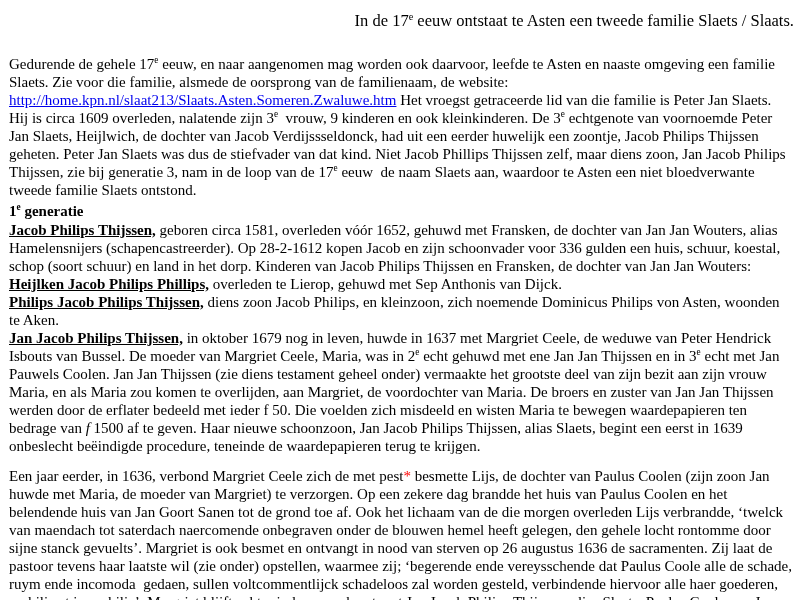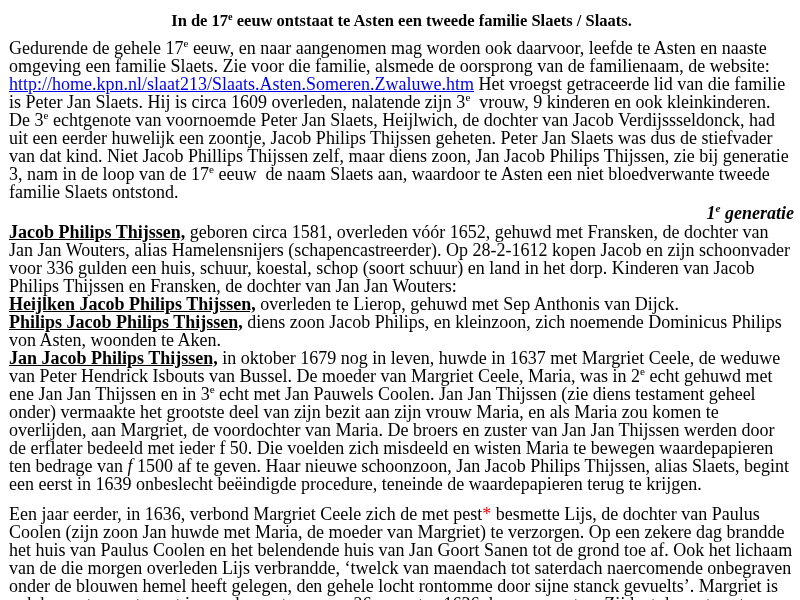--- a/index.html
+++ b/index.html
@@ -3,28 +3,28 @@
 <meta charset="utf-8">
 <style>
   html, body { margin: 0; padding: 0; }
   body {
     width: 800px; height: 600px; overflow: hidden;
     background: #ffffff; color: #000000;
     font-family: "Liberation Serif", "DejaVu Serif", serif;
   }
   .page { padding: 7px 6px 0 9px; }
   .title {
-    font-size: 16.5px; font-weight: bold; text-align: center;
-    margin: 4px 0 8px 0; line-height: 20px;
+    font-size: 16.5px; font-weight: normal; text-align: right;
+    margin: 4px 0 24px 0; line-height: 20px;
   }
   p {
-    margin: 0; font-size: 18px; line-height: 18px;
+    margin: 0; font-size: 15px; line-height: 18px;
     white-space: pre-wrap; text-align: left;
   }
-  p.gh { text-align: right; font-weight: bold; margin: 3px 0 1px 0; font-style: italic; }
+  p.gh { text-align: left; font-weight: bold; margin: 3px 0 1px 0; }
   sup { font-size: 0.62em; vertical-align: super; line-height: 0; }
   .bu { font-weight: bold; text-decoration: underline; }
   .un { }
   .it { font-style: italic; }
   .red { color: #ff0000; }
   a.lk { color: #0000ee; text-decoration: underline; cursor: pointer; }
   .spacer { height: 12px; }
 </style>
 </head>
 <body>
@@ -35,21 +35,21 @@
 
   <p><span>Gedurende de gehele 17</span><sup>e</sup><span> eeuw, en naar aangenomen mag worden ook daarvoor, leefde te Asten en naaste omgeving een familie Slaets. Zie voor die familie, alsmede de oorsprong van de familienaam, de website: </span><a class="lk" href="#">http://home.kpn.nl/slaat213/Slaats.Asten.Someren.Zwaluwe.htm</a><span> Het vroegst getraceerde lid van die familie is Peter Jan Slaets. Hij is circa 1609 overleden, nalatende zijn 3</span><sup>e</sup><span>  vrouw, 9 kinderen en ook kleinkinderen. De 3</span><sup>e</sup><span> echtgenote van voornoemde Peter Jan Slaets, Heijlwich, de dochter van Jacob Verdijssseldonck, had uit een eerder huwelijk een zoontje, Jacob Philips Thijssen geheten. Peter Jan Slaets was dus de stiefvader van dat kind. Niet Jacob Phillips Thijssen zelf, maar diens zoon, Jan Jacob Philips Thijssen, zie bij generatie 3, nam in de loop van de 17</span><sup>e</sup><span> eeuw  de naam Slaets aan, waardoor te Asten een niet bloedverwante tweede familie Slaets ontstond.</span></p>
 
   <p class="gh"><span>1</span><sup>e</sup><span> generatie</span></p>
 
 
 
   <p><span class="bu">Jacob Philips Thijssen,</span><span> geboren circa 1581, overleden vóór 1652, gehuwd met Fransken, de dochter van Jan Jan Wouters, alias Hamelensnijers (schapencastreerder). Op 28-2-1612 kopen Jacob en zijn schoonvader voor 336 gulden een huis, schuur, koestal, schop (soort schuur) en land in het dorp. Kinderen van Jacob Philips Thijssen en Fransken, de dochter van Jan Jan Wouters:</span></p>
 
 
-  <p><span class="bu">Heijlken Jacob Philips Thijssen,</span><span> overleden te Lierop, gehuwd met Sep Anthonis van Dijck.</span></p>
+  <p><span class="bu">Heijlken Jacob Philips Phillips,</span><span> overleden te Lierop, gehuwd met Sep Anthonis van Dijck.</span></p>
 
   <p><span class="bu">Philips Jacob Philips Thijssen,</span><span> diens zoon Jacob Philips, en kleinzoon, zich noemende Dominicus Philips von Asten, woonden te Aken. </span><span class="un">&nbsp;&nbsp;</span></p>
 
   <p><span class="bu">Jan Jacob Philips Thijssen,</span><span> in oktober 1679 nog in leven, huwde in 1637 met Margriet Ceele, de weduwe van Peter Hendrick Isbouts van Bussel. De moeder van Margriet Ceele, Maria, was in 2</span><sup>e</sup><span> echt gehuwd met ene Jan Jan Thijssen en in 3</span><sup>e</sup><span> echt met Jan Pauwels Coolen. Jan Jan Thijssen (zie diens testament geheel onder) vermaakte het grootste deel van zijn bezit aan zijn vrouw Maria, en als Maria zou komen te overlijden, aan Margriet, de voordochter van Maria. De broers en zuster van Jan Jan Thijssen werden door de erflater bedeeld met ieder f 50. Die voelden zich misdeeld en wisten Maria te bewegen waardepapieren ten bedrage van </span><span class="it">f</span><span> 1500 af te geven. Haar nieuwe schoonzoon, Jan Jacob Philips Thijssen, </span><span class="un">alias Slaets</span><span>, begint een eerst in 1639 onbeslecht beëindigde procedure, teneinde de waardepapieren terug te krijgen.</span></p>
 
   <div class="spacer"></div>
 
   <p><span>Een jaar eerder, in 1636, verbond Margriet Ceele zich de met pest</span><span class="red">*</span><span> besmette Lijs, de dochter van Paulus Coolen (zijn zoon Jan huwde met Maria, de moeder van Margriet) te verzorgen. Op een zekere dag brandde het huis van Paulus Coolen en het belendende huis van Jan Goort Sanen tot de grond toe af. Ook het lichaam van de die morgen overleden Lijs verbrandde, ‘twelck van maendach tot saterdach naercomende onbegraven onder de blouwen hemel heeft gelegen, den gehele locht rontomme door sijne stanck gevuelts’. Margriet is ook besmet en ontvangt in nood van sterven op 26 augustus 1636 de sacramenten. Zij laat de pastoor tevens haar laatste wil (zie onder) opstellen, waarmee zij; ‘begerende ende vereysschende dat Paulus Coole alle de schade, ruym ende incomoda  gedaen, sullen voltcommentlijck schadeloos zal worden gesteld, verbindende hiervoor alle haer goederen, mobilia et immobilia’. Margriet blijft echter in leven en huwt met Jan Jacob Philips Thijssen, </span><span class="un">alias Slaets</span><span>. Paulus Coolen en Jan Goort Sanen zien in het testament een bekentenis van Margriet dat zij de brand heeft veroorzaakt, en beginnen op 5 mei 1637 een procedure. Zij stellen onder meer dat Margriet contractueel was gebonden de zieke Lijs als ‘waekersse offt scrubberse  te bewaeren’ en het door haar</span></p>
 
 </div>

